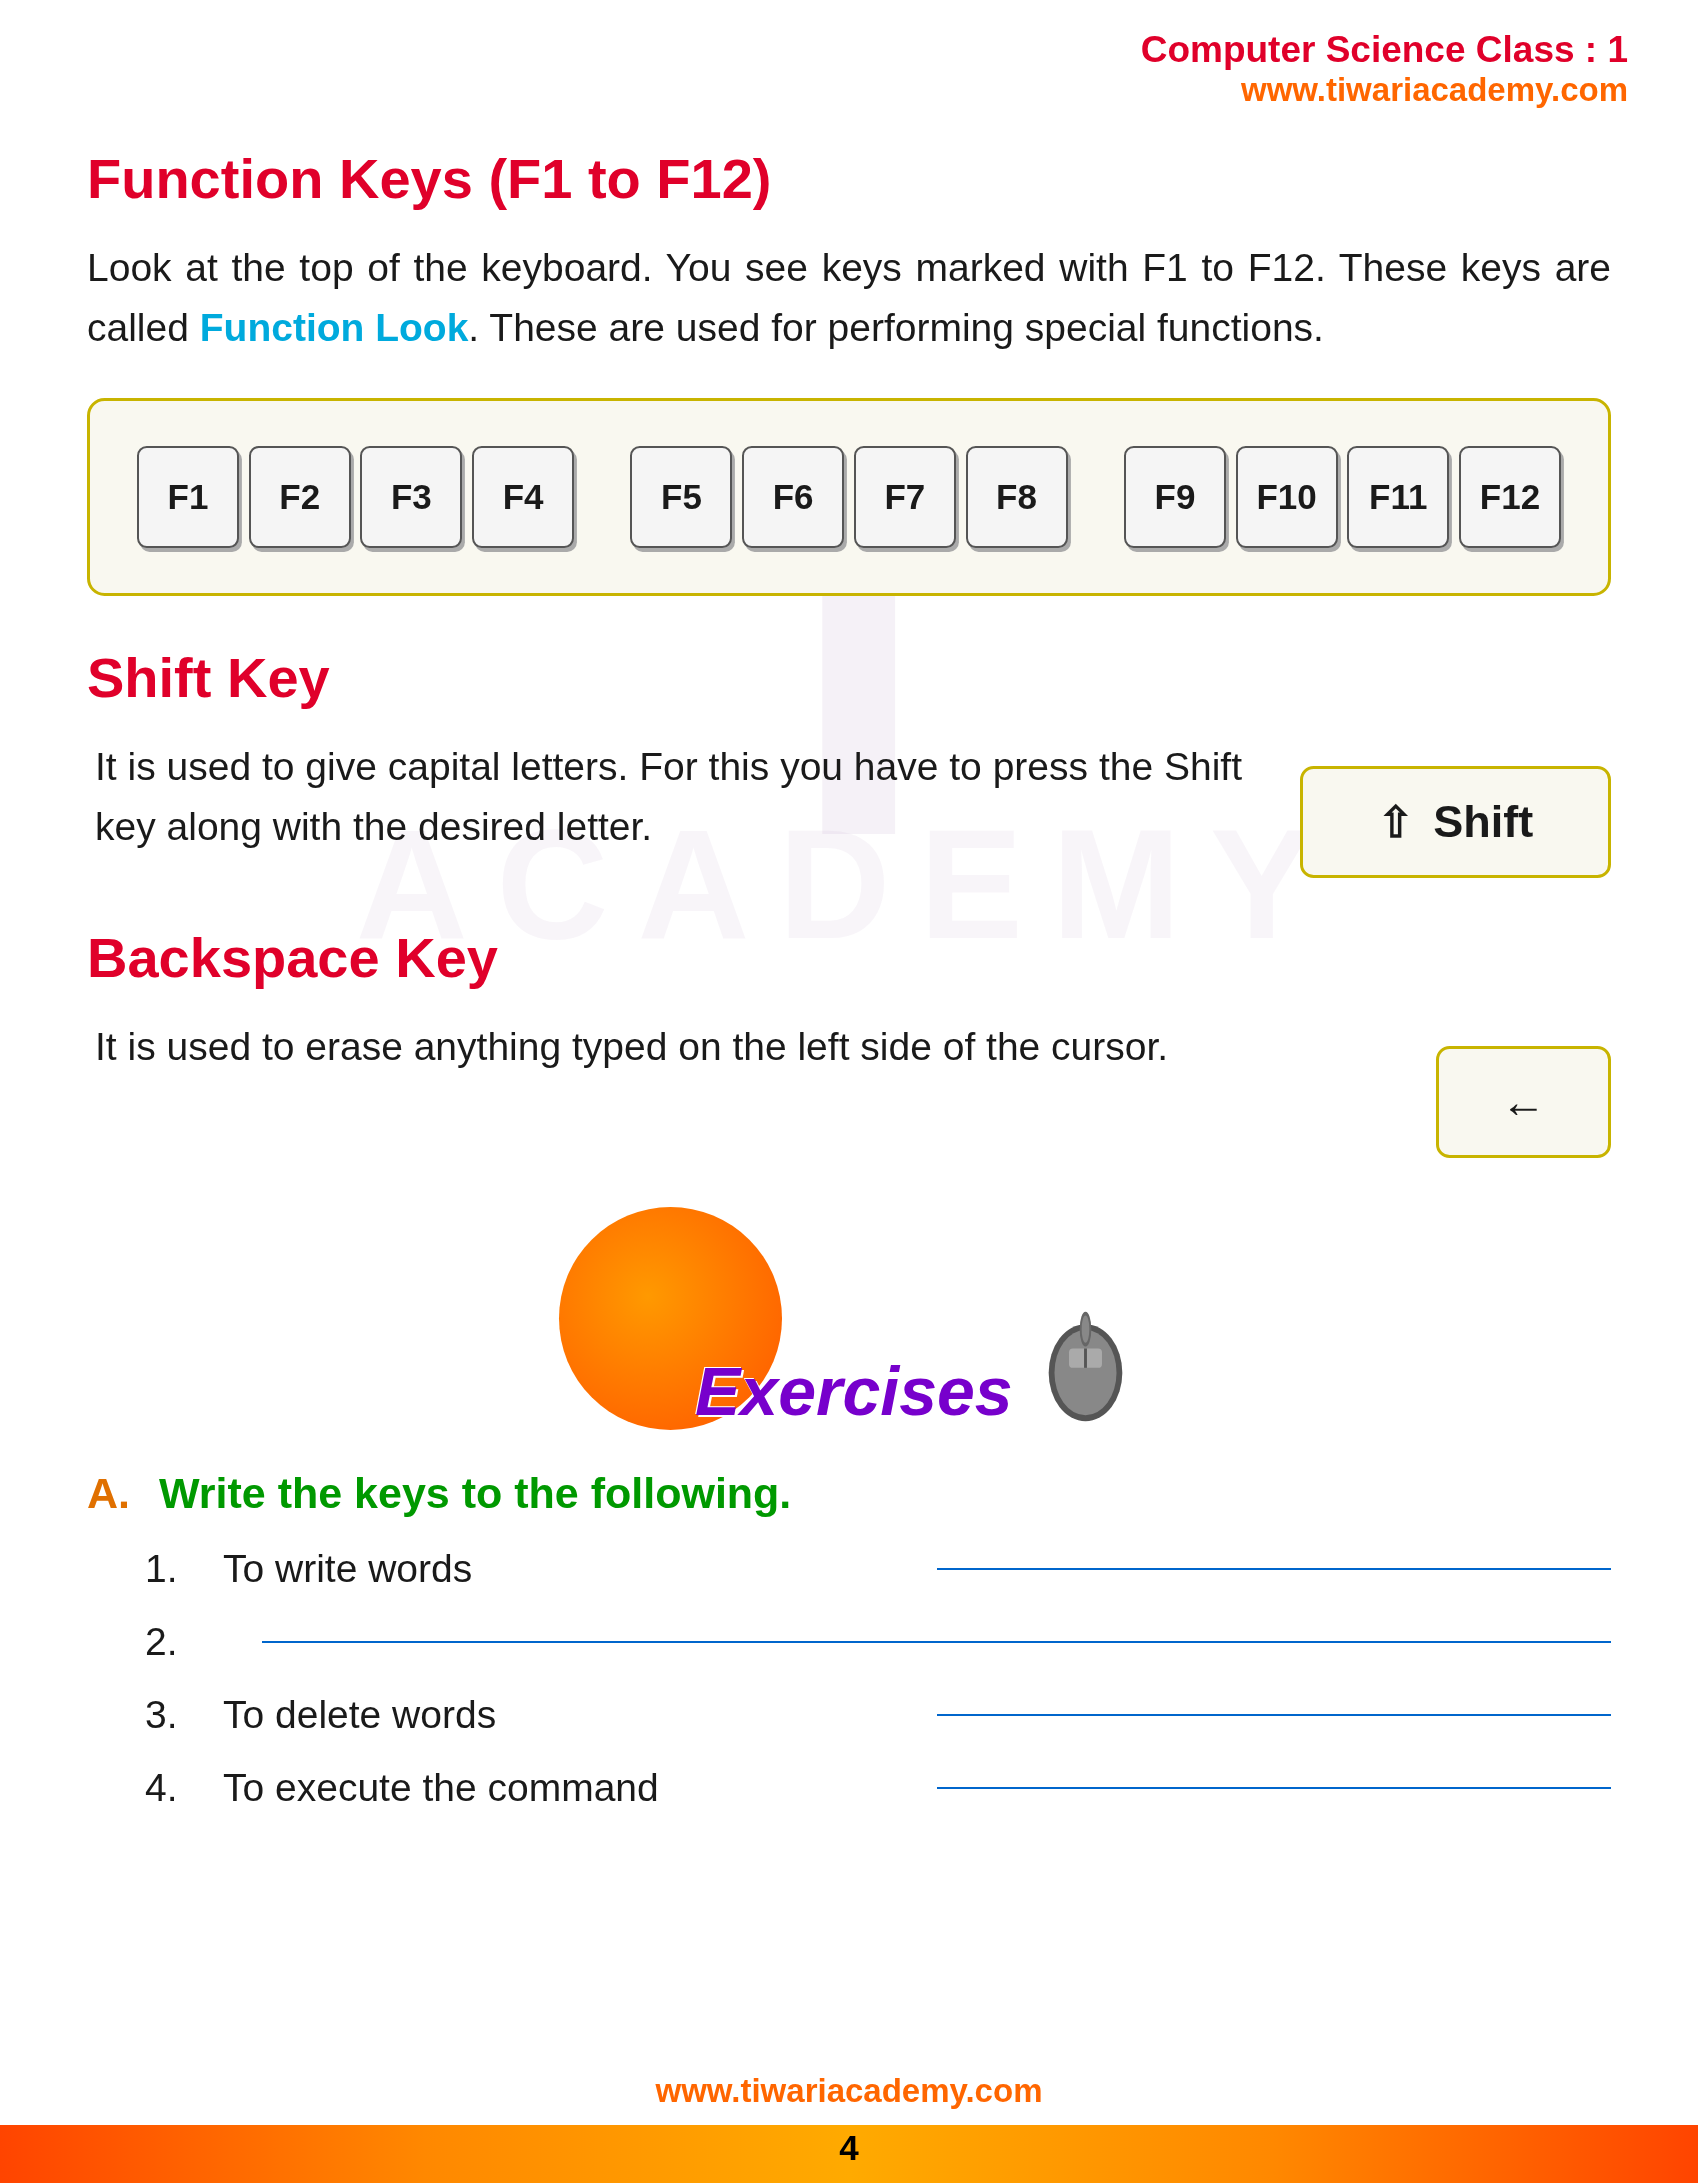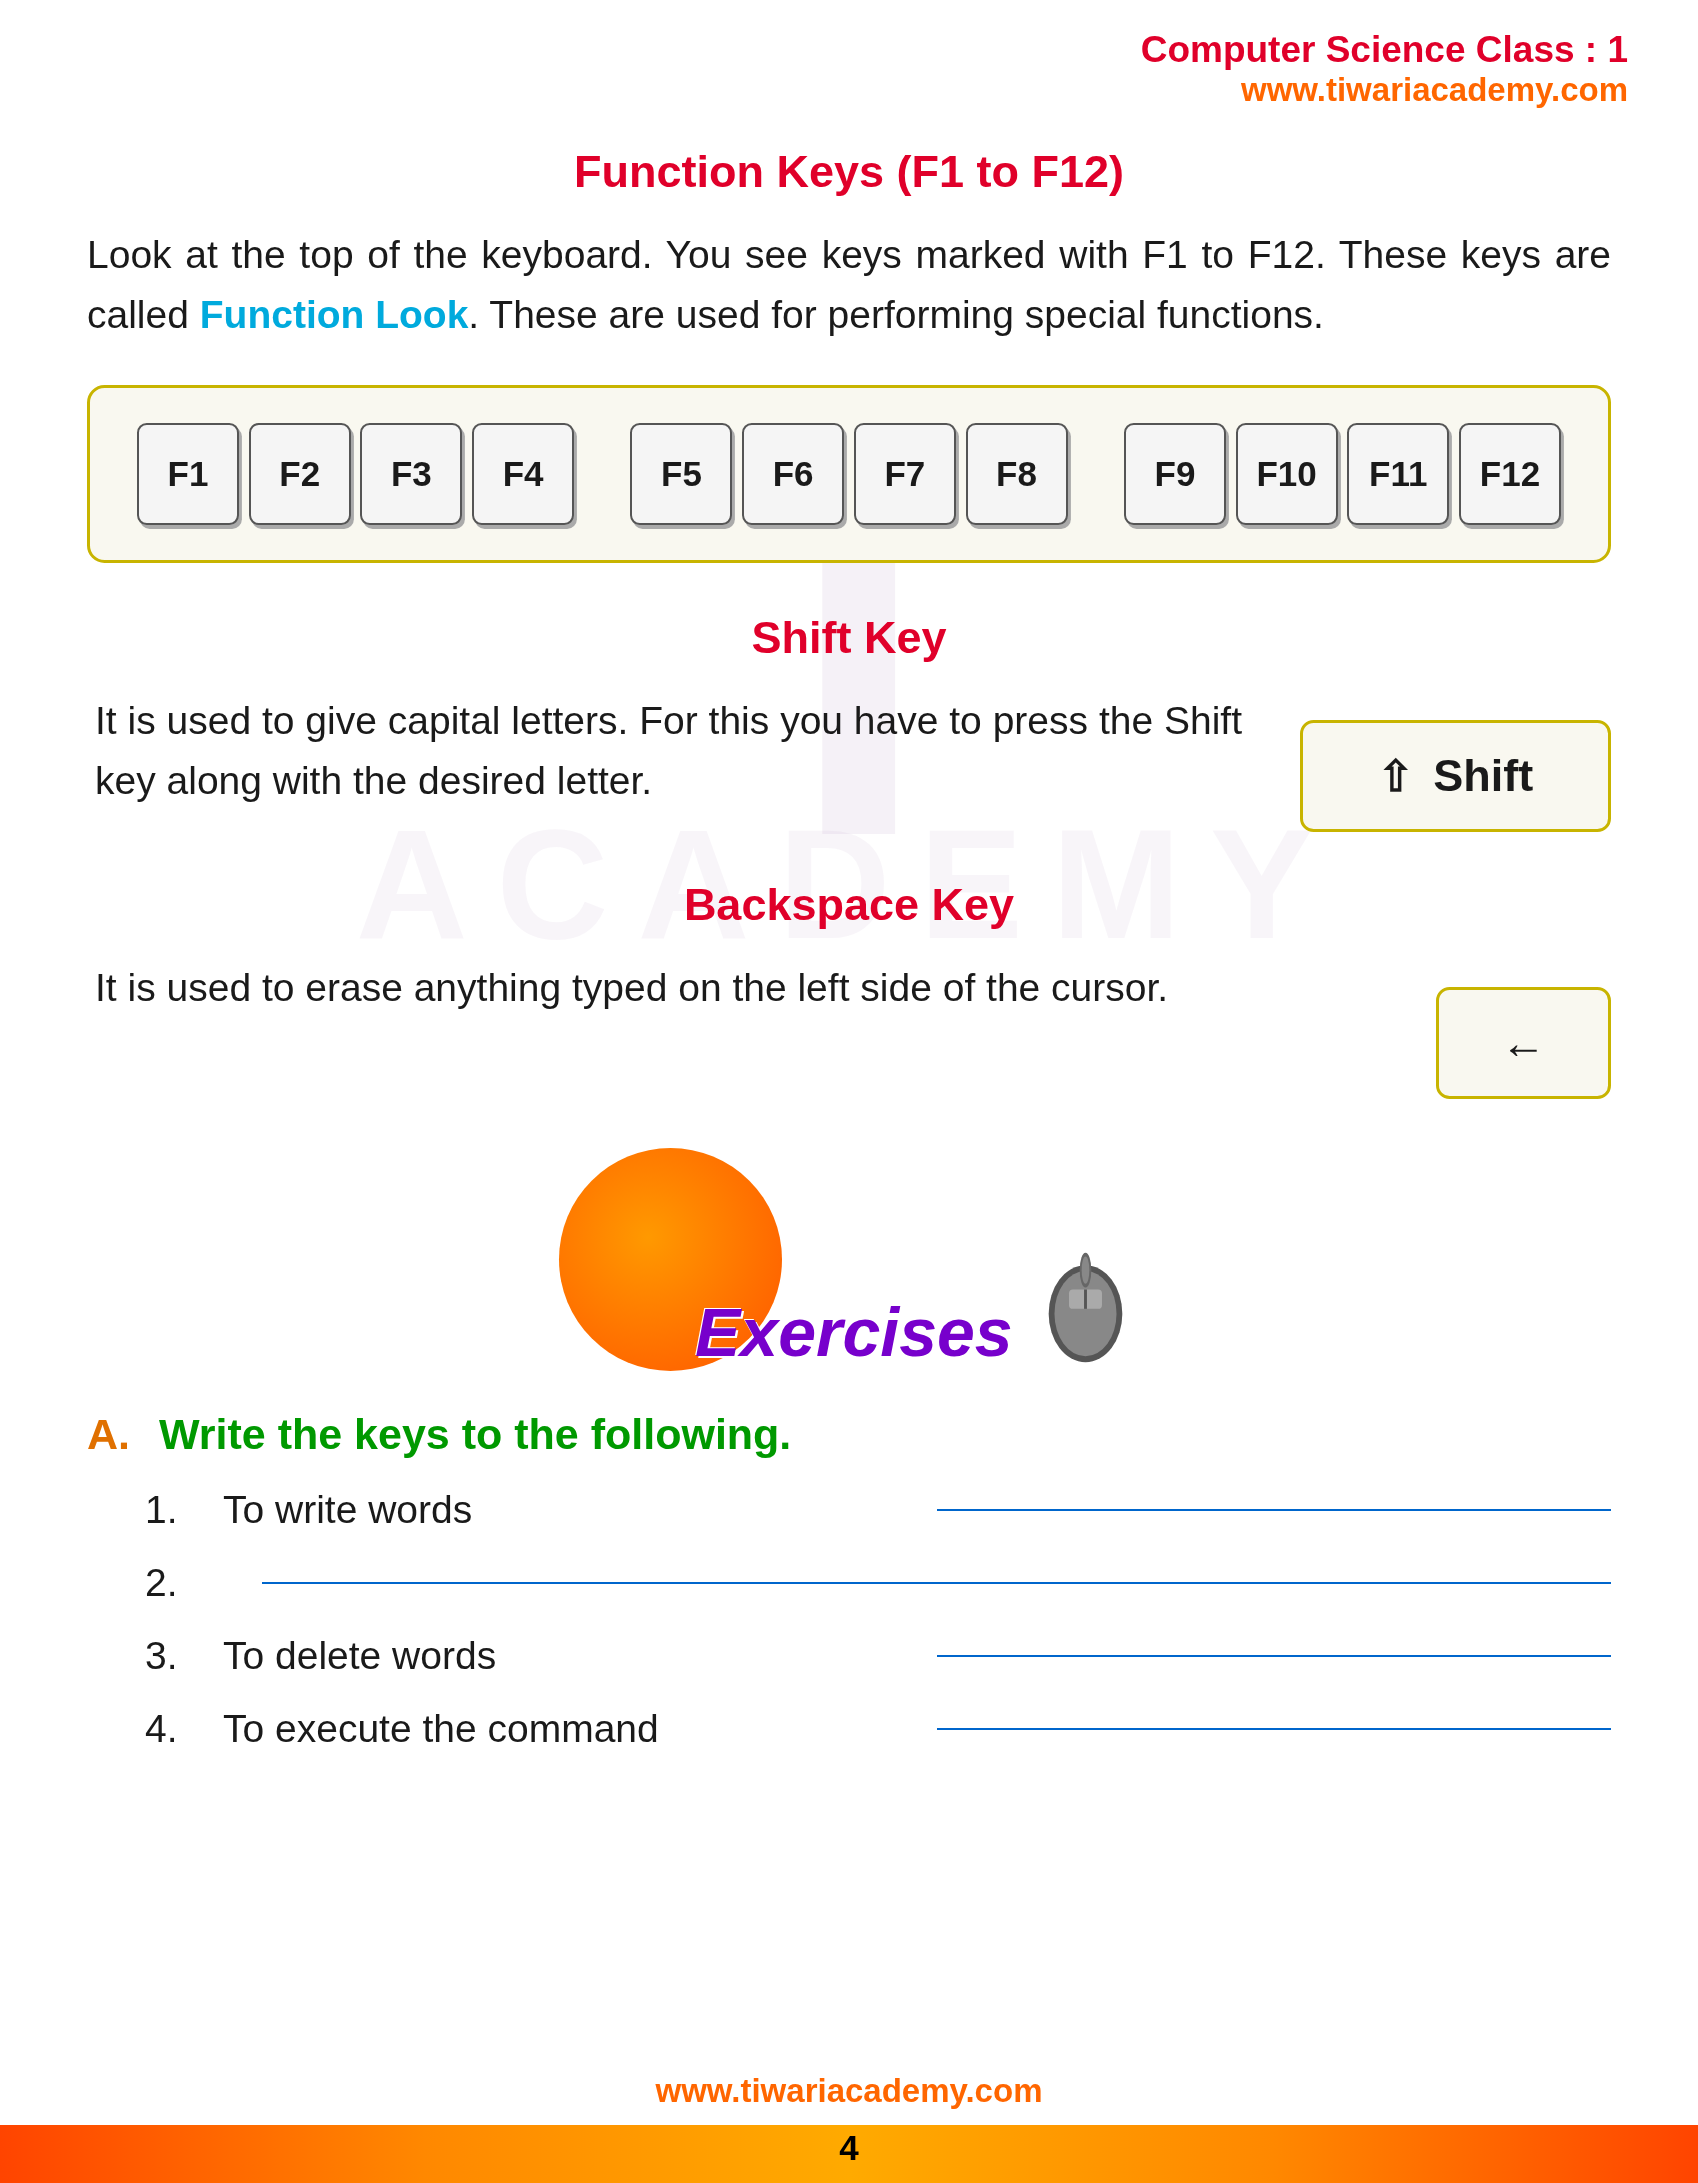--- a/index.html
+++ b/index.html
@@ -75,46 +75,45 @@
     
     .content {
       position: relative;
       z-index: 5;
       padding: 136px 87px 116px 87px;
     }
 
     
     .section-heading {
       color: #e0002a;
-      font-size: 45px;
+      font-size: 56px;
       font-weight: 900;
       margin-bottom: 27px;
       margin-top: 9.7px;
-      text-align: center;
     }
 
     
     .body-text {
       font-size: 39px;
       line-height: 1.55;
       color: #1a1a1a;
       margin-bottom: 29px;
       text-align: justify;
     }
     .body-text .highlight {
       color: #00aadd;
       font-weight: 600;
     }
 
     
     .function-keys-wrapper {
       border: 3.9px solid #c8b400;
       border-radius: 17.5px;
       background: #f9f8f0;
-      padding: 35px 47px;
+      padding: 45px 47px;
       margin: 39px 0 49px 0;
       display: flex;
       align-items: center;
       justify-content: center;
       gap: 13.6px;
     }
 
     .key-group {
       display: flex;
       gap: 9.7px;

